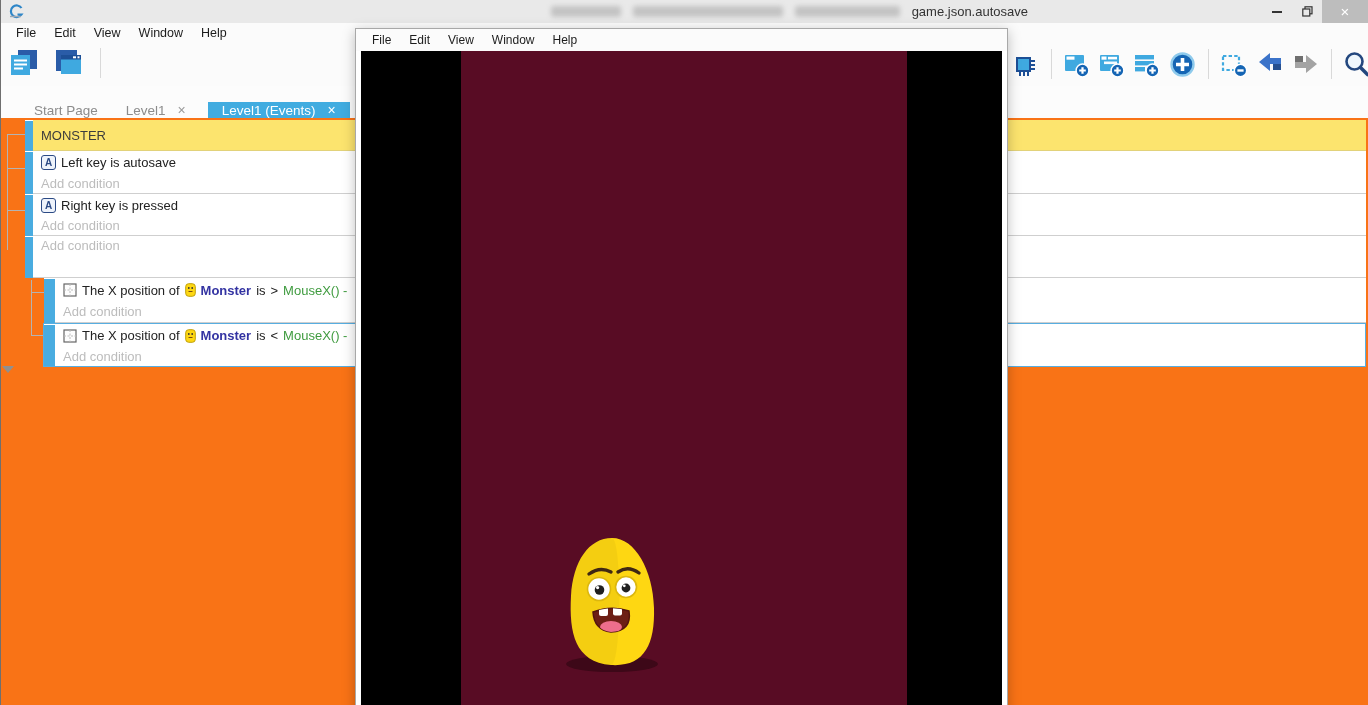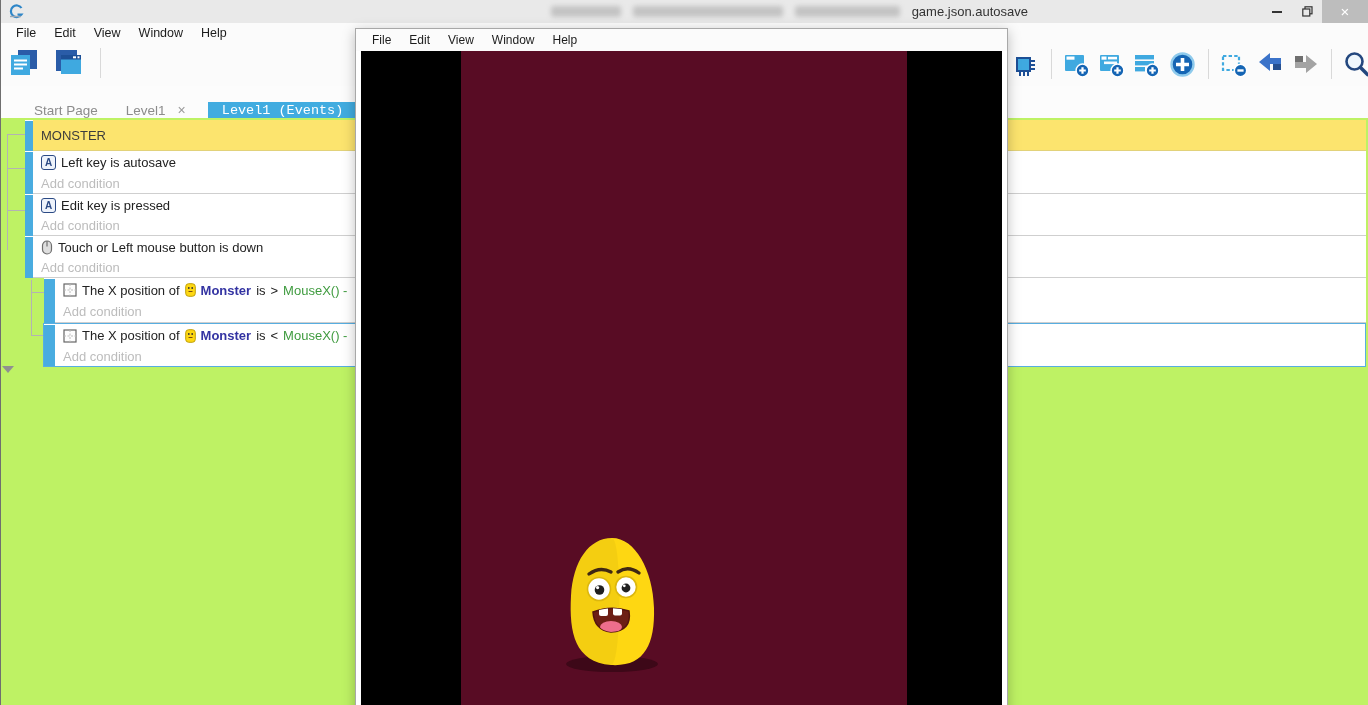--- a/index.html
+++ b/index.html
@@ -32,25 +32,25 @@
   .toolbar { position:absolute; top:43px; left:0; right:0; height:43px; background:#fbfbfb; z-index:5; }
   .tb-left { position:absolute; left:9px; top:5px; display:flex; align-items:center; gap:14px; }
   .tb-right { position:absolute; left:1012px; top:6px; display:flex; align-items:center; gap:8px; }
   .tb-sep { width:1px; height:30px; background:#d9d9d9; margin:0 3px; }
   .tb-icon { display:flex; align-items:center; justify-content:center; }
 
   .tabbar { position:absolute; top:86px; left:0; right:0; height:32px; background:#fcfcfc;
     display:flex; align-items:flex-end; padding-left:20px; font-size:13.5px; color:#8c8c8c; z-index:5; }
   .tab { display:flex; align-items:center; padding:0 14px; gap:12px; white-space:nowrap; }
   .tab .tab-close { color:#9a9a9a; font-size:14px; }
-  .tab.active { background:var(--accent-blue); color:#fff; margin-left:8px;font-family:Liberation Mono, monospace; }
+  .tab.active { background:var(--accent-blue); color:#fff; margin-left:8px; }
   .tab.active .tab-close { color:#fff; }
 
   
-  .events { position:absolute; top:118px; left:0; right:0; bottom:0; background:#bef264; }
+  .events { position:absolute; top:118px; left:0; right:0; bottom:0; background:#f97316; }
   .rail { position:absolute; background:#b3b3b3; }
   .collapse-arrow { position:absolute; left:2px; top:248px; width:0; height:0;
     border-left:6px solid transparent; border-right:6px solid transparent; border-top:7px solid #909090; }
   .ev-row { position:absolute; right:2px; display:flex; }
   .ev-bar { width:8px; background:var(--event-bar-blue); flex:none; border-top:1px solid #fff; }
   .ev-row.sub .ev-bar { width:11px; }
   .ev-body { flex:1; background:#fff; border-bottom:1px solid #cfcfcf;
     display:flex; flex-direction:column; padding-left:8px; min-width:0; }
   .ev-row.comment .ev-body { background:var(--comment-yellow); justify-content:center; border-bottom:1px solid #e2d27a; }
   .comment-text { font-size:13px; color:#3c3c3c; }
@@ -249,38 +249,29 @@
       </div>
       <div class="add-line">Add condition</div>
     </div>
   </div>
 
   <div class="ev-row" style="top:76px; height:42px; left:25px;">
     <div class="ev-bar"></div>
     <div class="ev-body">
       <div class="cond-line">
         <span class="key-icon">A</span>
-        <span>Edit key is pressed</span>
+        <span>Right key is pressed</span>
       </div>
       <div class="add-line">Add condition</div>
     </div>
   </div>
 
   <div class="ev-row" style="top:118px; height:42px; left:25px;">
     <div class="ev-bar"></div>
     <div class="ev-body">
-      <div class="cond-line">
-        <span class="ico">
-          <svg width="12" height="15" viewBox="0 0 12 15">
-            <rect x="1.5" y="1" width="9" height="13" rx="4.5" fill="#dedede" stroke="#6e6e6e" stroke-width="1.2"></rect>
-            <line x1="6" y1="1" x2="6" y2="6.5" stroke="#6e6e6e" stroke-width="1.2"></line>
-          </svg>
-        </span>
-        <span>Touch or Left mouse button is down</span>
-      </div>
       <div class="add-line">Add condition</div>
     </div>
   </div>
 
   <div class="ev-row sub" style="top:160px; height:45px; left:44px;">
     <div class="ev-bar"></div>
     <div class="ev-body">
       <div class="cond-line">
         <span class="ico">
           <svg width="14" height="14" viewBox="0 0 14 14">

